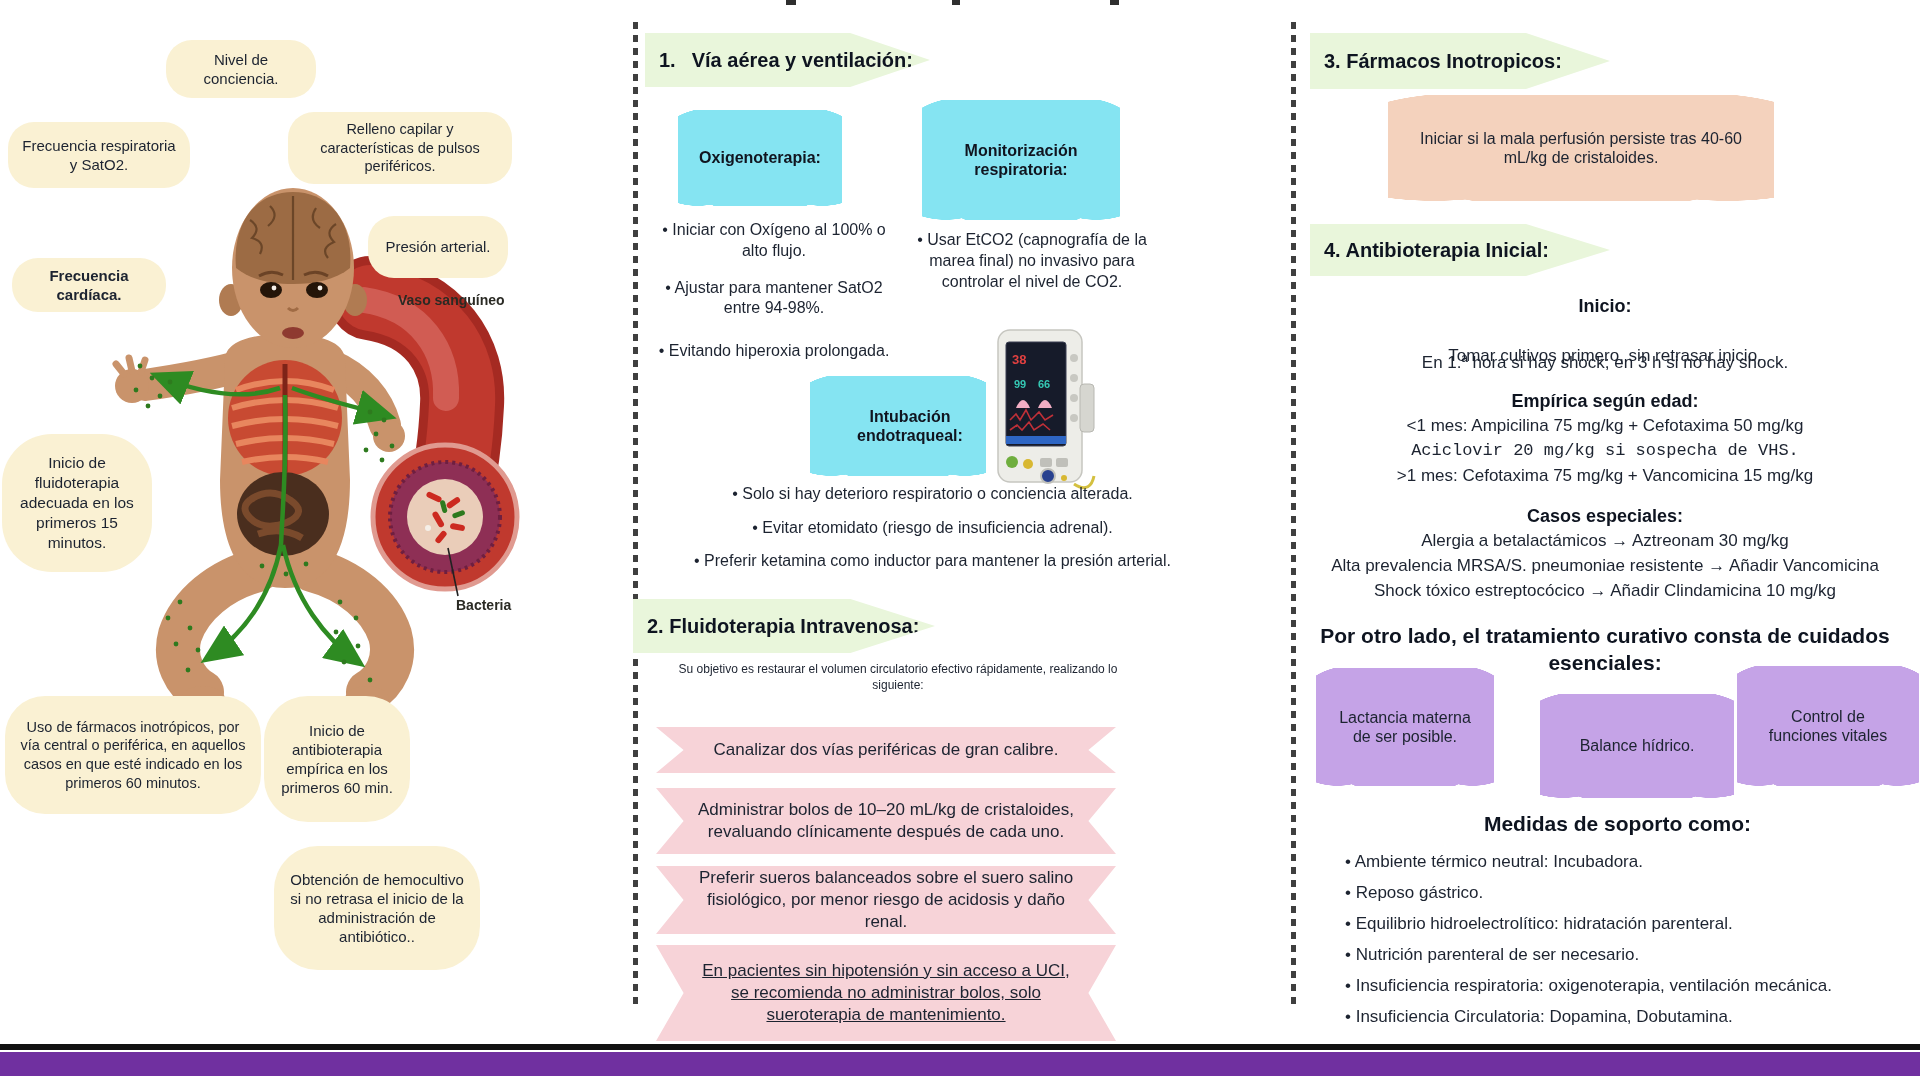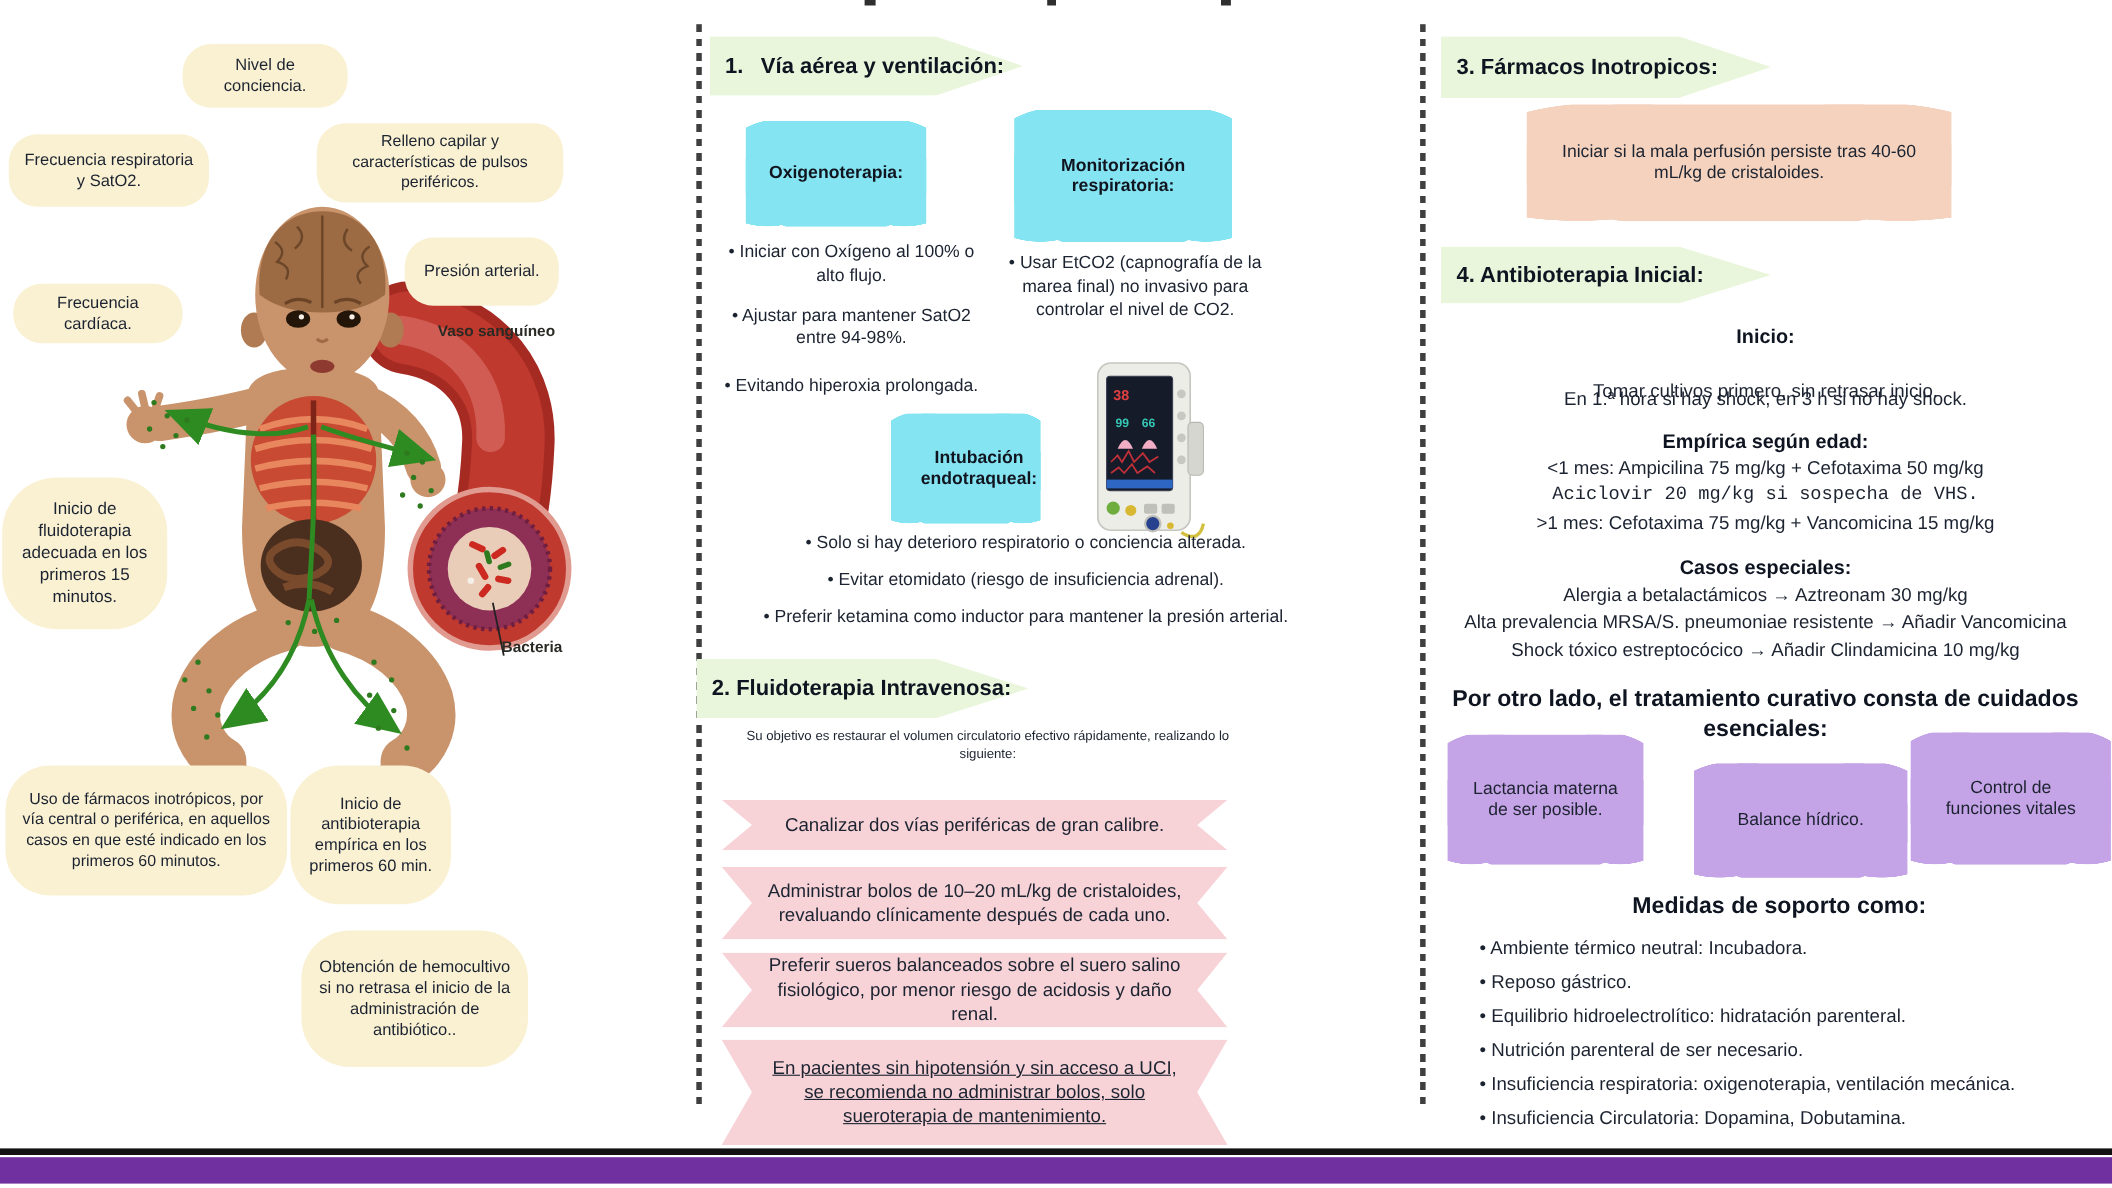--- a/index.html
+++ b/index.html
@@ -167,26 +167,26 @@
         <rect x="394" y="384" width="14" height="6" rx="3" fill="#cc2a20" transform="rotate(-50 401 387)"></rect>
         <rect x="398" y="354" width="13" height="5" rx="2.5" fill="#2e7a1e" transform="rotate(75 404 356)"></rect>
         <rect x="412" y="362" width="13" height="5" rx="2.5" fill="#2e7a1e" transform="rotate(-20 418 364)"></rect>
         <circle cx="388" cy="378" r="3" fill="#f5efe8"></circle>
       </g>
       <path d="M408,398 L418,446" stroke="#222" stroke-width="1.6"></path>
     </g>
   </svg>
 
   <div class="img-label" style="left:398px;top:292px;">Vaso sanguíneo</div>
-  <div class="img-label" style="left:456px;top:580px;">Bacteria</div>
+  <div class="img-label" style="left:456px;top:597px;">Bacteria</div>
 
   <div class="note" style="left:166px;top:40px;width:150px;height:58px;">Nivel de conciencia.</div>
   <div class="note" style="left:8px;top:122px;width:182px;height:66px;">Frecuencia respiratoria y SatO2.</div>
   <div class="note" style="left:288px;top:112px;width:224px;height:72px;font-size:14.5px;">Relleno capilar y características de pulsos periféricos.</div>
-  <div class="note" style="left:12px;top:258px;width:154px;height:54px;">Frecuencia cardíaca.</div>
+  <div class="note" style="left:12px;top:258px;width:154px;height:54px;font-weight:bold;">Frecuencia cardíaca.</div>
   <div class="note" style="left:368px;top:216px;width:140px;height:62px;">Presión arterial.</div>
   <div class="note" style="left:2px;top:434px;width:150px;height:138px;border-radius:50px;font-size:15.5px;">Inicio de fluidoterapia adecuada en los primeros 15 minutos.</div>
   <div class="note" style="left:5px;top:696px;width:256px;height:118px;border-radius:40px;font-size:14.5px;">Uso de fármacos inotrópicos, por vía central o periférica, en aquellos casos en que esté indicado en los primeros 60 minutos.</div>
   <div class="note" style="left:264px;top:696px;width:146px;height:126px;border-radius:44px;">Inicio de antibioterapia empírica en los primeros 60 min.</div>
   <div class="note" style="left:274px;top:846px;width:206px;height:124px;border-radius:44px;">Obtención de hemocultivo si no retrasa el inicio de la administración de antibiótico..</div>
 </div>
 
 <div>
 
   <div class="gbanner" style="left:645px;top:33px;width:285px;height:54px;">
@@ -198,21 +198,21 @@
   <div class="cloud cloud-cyan" style="left:922px;top:100px;width:198px;height:120px;">Monitorización respiratoria:</div>
 
   <div class="abs" style="left:648px;top:220px;width:252px;">
     <div class="mid-bullet bullet">Iniciar con Oxígeno al 100% o alto flujo.</div>
     <div class="mid-bullet bullet" style="margin-bottom:22px;">Ajustar para mantener SatO2 entre 94-98%.</div>
     <div class="mid-bullet bullet">Evitando hiperoxia prolongada.</div>
   </div>
 
   <div class="abs bullet" style="left:916px;top:230px;width:232px;font-size:16px;line-height:1.3;text-align:center;">Usar EtCO2 (capnografía de la marea final) no invasivo para controlar el nivel de CO2.</div>
 
-  <div class="cloud cloud-cyan" style="left:810px;top:376px;width:136px;height:100px;padding-left:44px;">Intubación endotraqueal:</div>
+  <div class="cloud cloud-cyan" style="left:810px;top:376px;width:176px;height:100px;padding-left:44px;">Intubación endotraqueal:</div>
 
   <svg class="abs" style="left:990px;top:326px;" width="108" height="174" viewBox="0 0 108 174">
     <rect x="8" y="4" width="84" height="152" rx="12" fill="#ededE8" stroke="#c6c6c0" stroke-width="1.5"></rect>
     <rect x="16" y="16" width="60" height="104" rx="3" fill="#161b2a" stroke="#3a3f52"></rect>
     <text x="22" y="38" font-size="13" font-weight="bold" fill="#e04040" font-family="Liberation Sans, sans-serif">38</text>
     <text x="24" y="62" font-size="11" font-weight="bold" fill="#35c8b4" font-family="Liberation Sans, sans-serif">99</text>
     <text x="48" y="62" font-size="11" font-weight="bold" fill="#35c8b4" font-family="Liberation Sans, sans-serif">66</text>
     <path d="M26,82 q7,-16 14,0 z" fill="#f2aec4"></path>
     <path d="M48,82 q7,-16 14,0 z" fill="#f2aec4"></path>
     <path d="M20,94 l6,-6 4,6 6,-10 5,10 8,-8 6,8 8,-5" fill="none" stroke="#c03038" stroke-width="1.6"></path>

